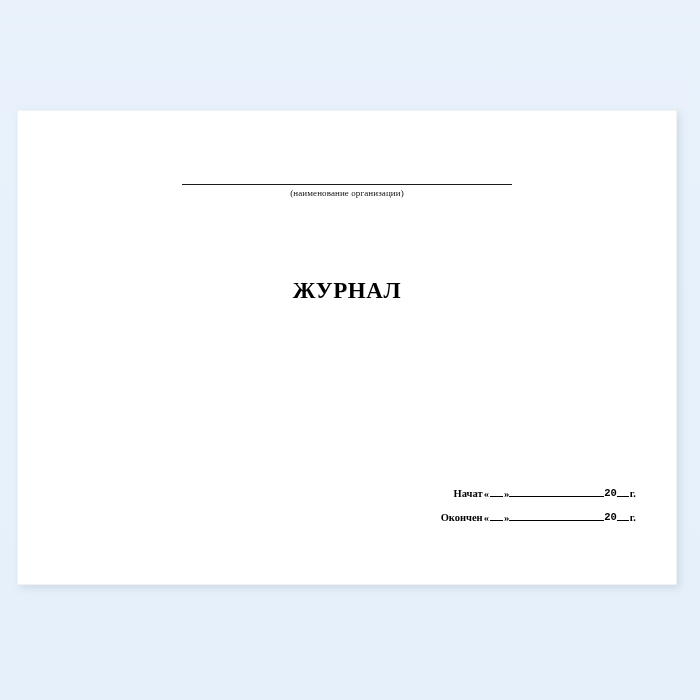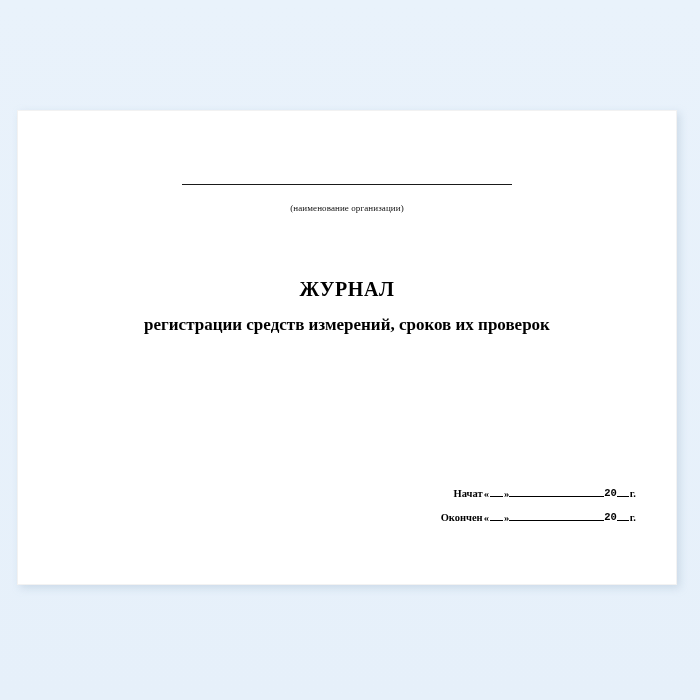--- a/index.html
+++ b/index.html
@@ -54,37 +54,37 @@
   }
   .org-rule {
     display: block;
     width: 330px;
     margin: 0 auto;
     border-bottom: 1px solid #1a1a1a;
     height: 1px;
   }
   .org-caption {
     display: block;
-    margin-top: 18px;
+    margin-top: 3px;
     font-size: 9px;
     color: #111;
     font-family: "Liberation Serif", serif;
     letter-spacing: 0.1px;
   }
 
   
   .title-block {
     position: absolute;
     left: 0;
     right: 0;
     top: 165px;
     text-align: center;
   }
   .title-main {
-    font-size: 20px;
+    font-size: 23px;
     font-weight: bold;
     color: #000;
     letter-spacing: 0.6px;
     line-height: 1.3;
   }
   .title-sub {
     margin-top: 12px;
     font-size: 17px;
     font-weight: bold;
     color: #000;
@@ -154,21 +154,20 @@
   <div class="doc-page">
     <div class="doc-inner">
 
       <div class="org-block">
         <span class="org-rule"></span>
         <span class="org-caption">(наименование организации)</span>
       </div>
 
       <div class="title-block">
         <div class="title-main">ЖУРНАЛ</div>
-        <div class="title-sub">регистрации средств измерений, сроков их проверок</div>
       </div>
 
       <div class="footer-block">
 
         <div class="footer-row">
           <span class="fr-label">Начат</span>
           <span class="fr-quote-open">«</span>
           <span class="fr-blank-short"></span>
           <span class="fr-quote-close">»</span>
           <span class="fr-blank-long"></span>

